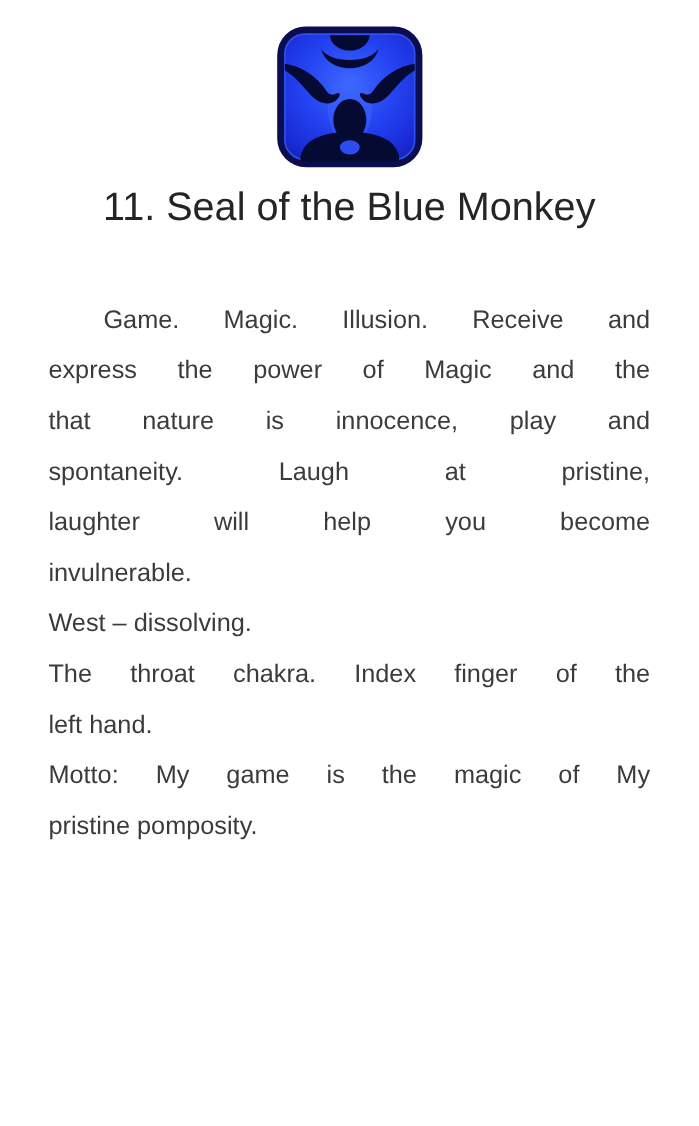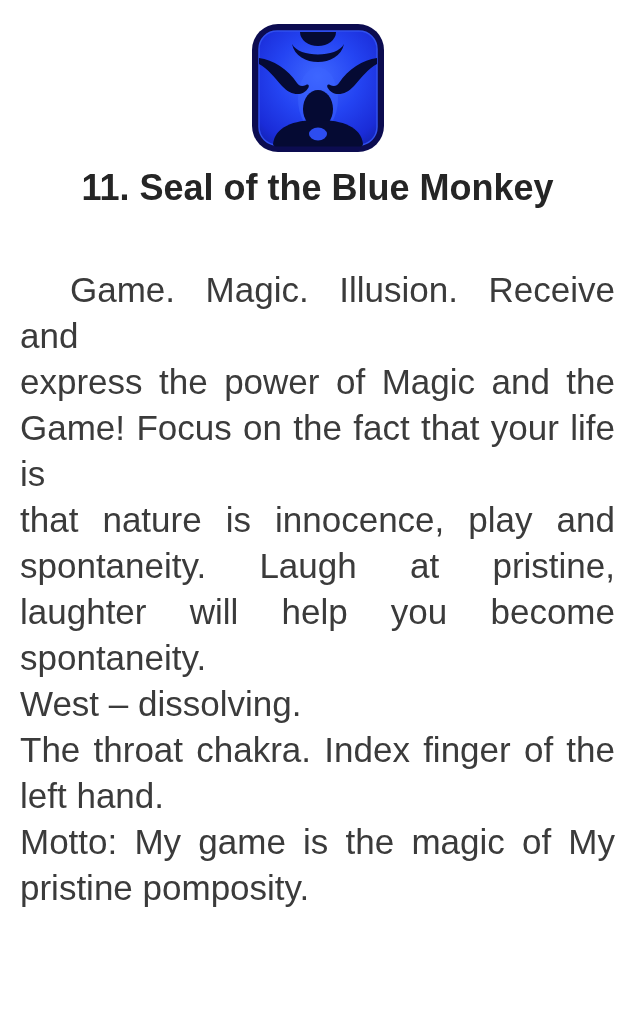--- a/index.html
+++ b/index.html
@@ -15,28 +15,28 @@
   .icon-wrap {
     padding-top: 23px;
     display: flex;
     justify-content: center;
   }
   .seal-icon { display: block; }
   .page-title {
     margin: 13px 20px 4px;
     font-size: 36px;
     line-height: 44px;
-    font-weight: 700;
+    font-weight: 400;
     color: #252525;
     text-align: center;
     letter-spacing: 0px;
   }
   .body-text {
-    margin: 57px 20px 0;
-    font-size: 35px;
+    margin: 57px 44px 0;
+    font-size: 23px;
     line-height: 46px;
     color: #3b3b3b;
   }
   .line { white-space: normal; }
   .line.just {
     text-align: justify;
     -moz-text-align-last: justify;
     text-align-last: justify;
   }
   .line.indent { text-indent: 50px; }
@@ -80,25 +80,24 @@
 
       <ellipse cx="67" cy="111" rx="9" ry="6.5" fill="#2d4df0"></ellipse>
     </svg>
   </div>
 
   <h1 class="page-title">11. Seal of the Blue Monkey</h1>
 
   <div class="body-text">
       <div class="line just indent">Game. Magic. Illusion. Receive and</div>
       <div class="line just">express the power of Magic and the</div>
-      <div class="line just">Game! Focus on the fact that your life is</div>
       <div class="line just">that nature is innocence, play and</div>
       <div class="line just">spontaneity. Laugh at pristine,</div>
       <div class="line just">laughter will help you become</div>
-      <div class="line">spontaneity.</div>
+      <div class="line">invulnerable.</div>
       <div class="line">West – dissolving.</div>
       <div class="line just">The throat chakra. Index finger of the</div>
       <div class="line">left hand.</div>
       <div class="line just">Motto: My game is the magic of My</div>
       <div class="line">pristine pomposity.</div>
     </div>
 
 </div>
 
 </body></html>

